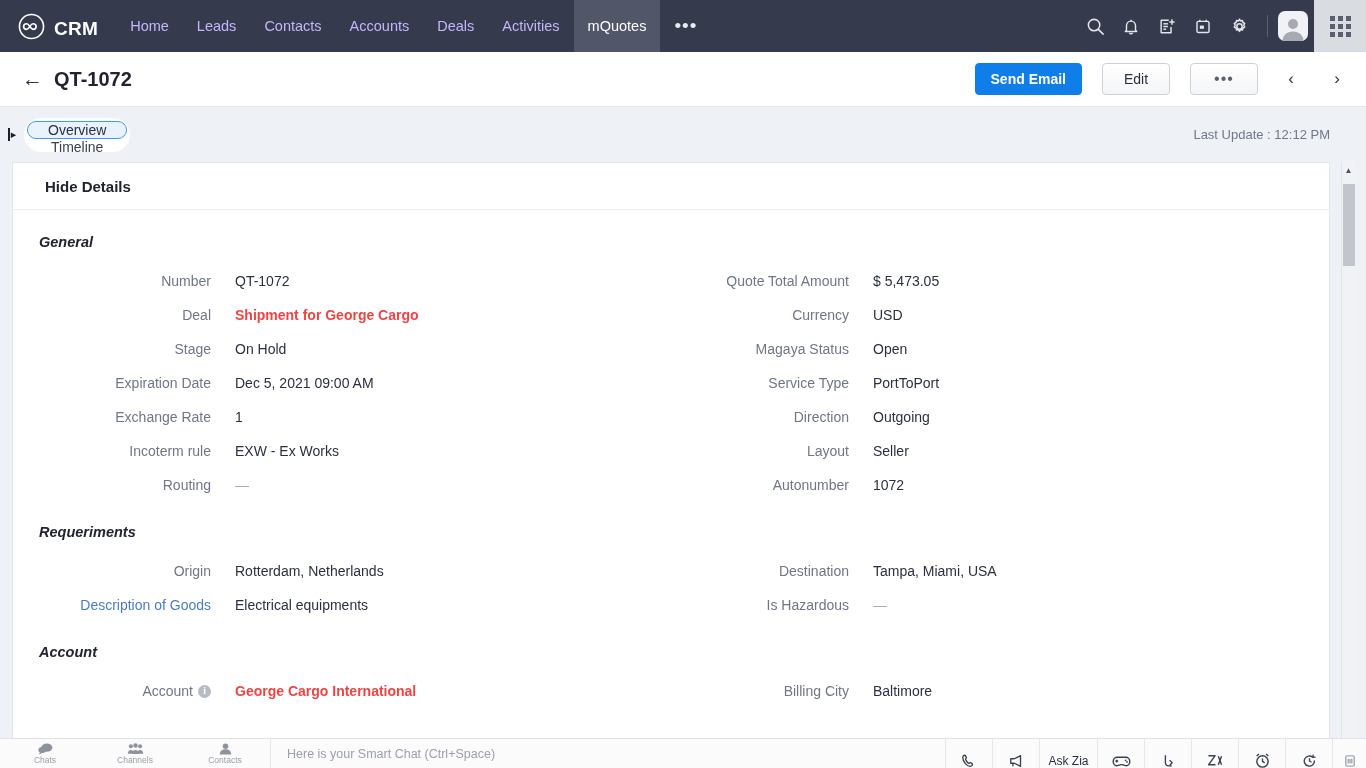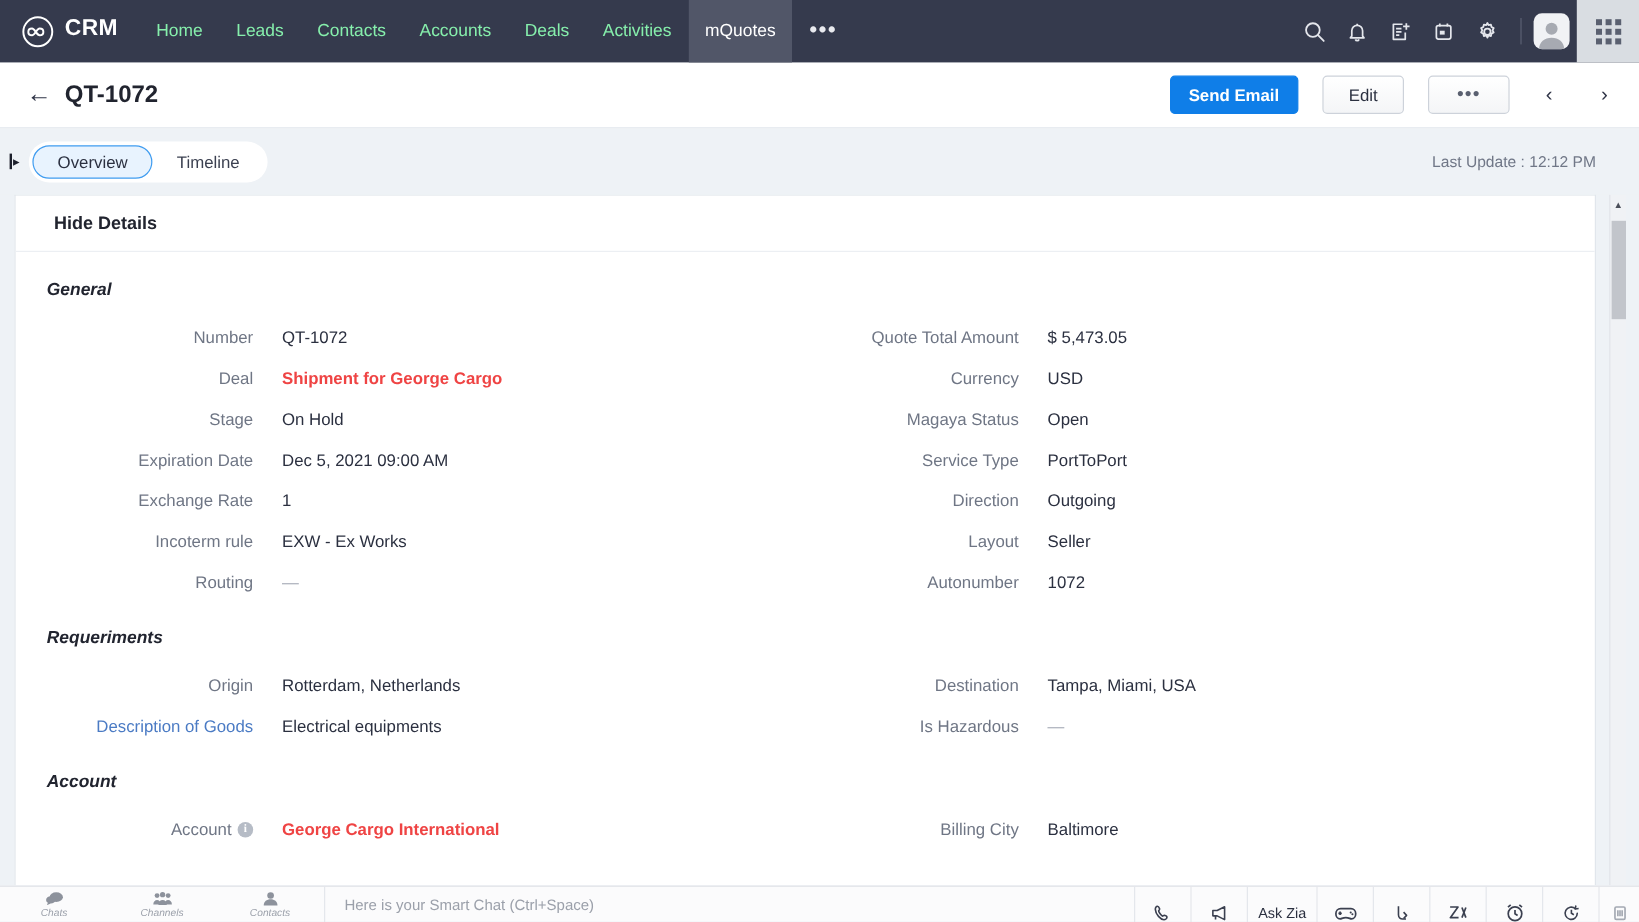--- a/index.html
+++ b/index.html
@@ -14,31 +14,31 @@
   
   .topnav {
     height: 52px;
     background: #353a4d;
     display: flex;
     align-items: center;
     position: relative;
     z-index: 30;
   }
   .brand {
-    display: flex; align-items: flex-start; gap: 9px;
+    display: flex; align-items: flex-end; gap: 9px;
     padding: 0 18px 0 18px;
     color: #fff;
   }
   .brand-logo { width: 27px; height: 27px; display:block; }
   .brand-name {
     font-size: 19px; font-weight: 600; letter-spacing: .3px; color: #ffffff;
   }
   .navlinks { display: flex; align-items: center; height: 52px; }
   .navlink {
-    color: #86efac;
+    color: #c4b5fd;
     font-size: 14.5px;
     padding: 0 14px;
     height: 52px;
     display: flex; align-items: center;
     cursor: pointer;
     white-space: nowrap;
   }
   .navlink.active { background: #515668; color: #fff; }
   .navmore {
     color: #e9eaef; font-size: 19px; padding: 0 14px; height: 52px;
@@ -112,20 +112,21 @@
   }
   .side-toggle {
     width: 16px; display:flex; align-items:center; justify-content:center;
     cursor:pointer; color:#1c1f2b; font-size: 11px; margin-left: 4px;
   }
   .side-toggle .bar { width:2px; height:13px; background:#1c1f2b; margin-right:1px;}
   .tabs {
     display:flex; align-items:center;
     background:#fff; border-radius: 20px; height: 34px; padding: 3px;
     margin-left: 4px;
+    flex-direction: column;
   }
   .tab {
     height: 28px; border-radius: 16px; padding: 0 20px;
     display:flex; align-items:center; font-size: 14px; color:#3b4050;
     cursor: pointer;
   }
   .tab.active {
     background: #e8f3fe; border: 1px solid #3f9cf0; color:#2b3040;
   }
   .last-update {
@@ -207,21 +208,21 @@
   
   .bottombar {
     position: absolute; left:0; bottom:0; width: 1366px; height: 30px;
     background: #fbfbfc; border-top: 1px solid #dfe2e7;
     display:flex; align-items:center; z-index: 40;
   }
   .bb-left { display:flex; align-items:stretch; height: 30px; border-right:1px solid #e4e7ec;}
   .bb-tile {
     width: 90px; height: 30px;
     display:flex; flex-direction:column; align-items:center; justify-content:center;
-    cursor:pointer; gap:0px;font-style:italic;
+    cursor:pointer; gap:0px;
   }
   .bb-tile .lbl { font-size: 8.5px; color:#9ba0aa; line-height: 1; margin-top:1px;}
   .bb-tile svg { fill:#8d929c; display:block; }
   .bb-chat {
     flex: 1; padding-left: 16px; font-size: 12.5px; color:#9ba0aa;
     cursor: text; height:30px; display:flex; align-items:center;
   }
   .bb-right { display:flex; align-items:stretch; height:30px; margin-left:auto; }
   .bb-icon {
     width: 47px; height: 44px; display:flex; align-items:center; justify-content:center;

